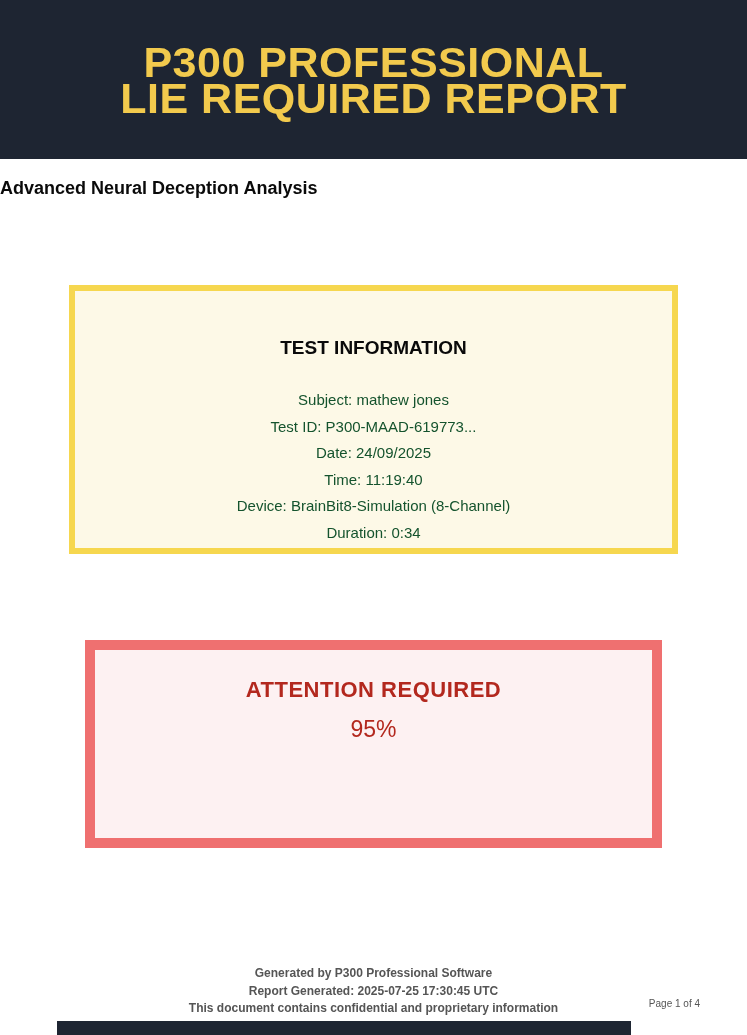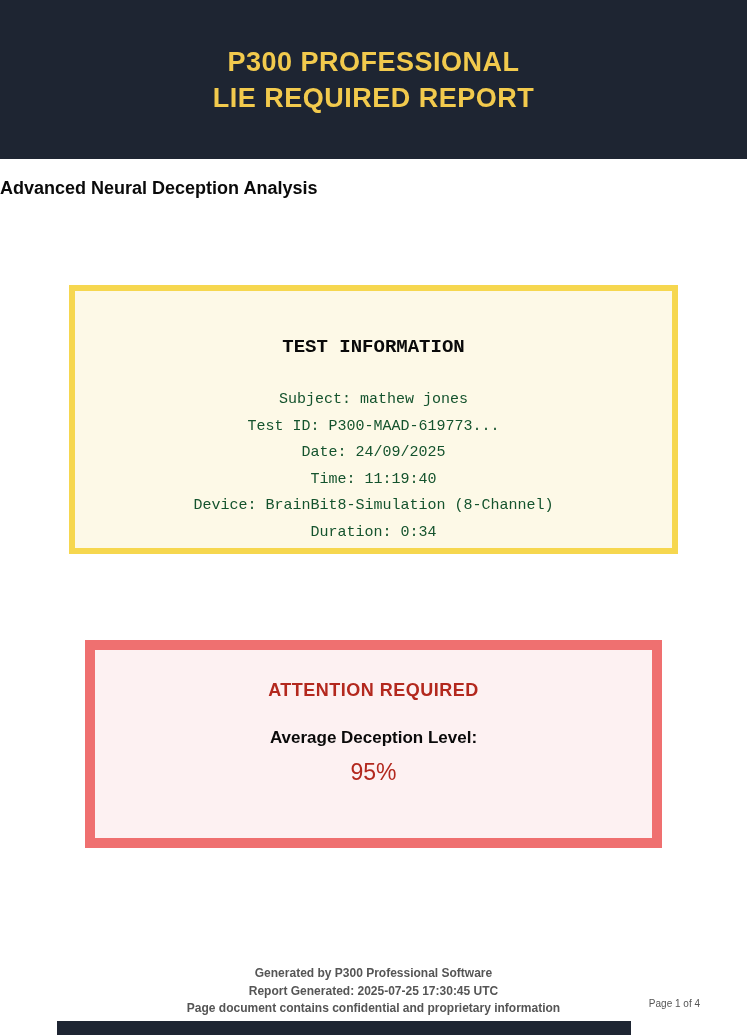--- a/index.html
+++ b/index.html
@@ -29,42 +29,41 @@
     width:747px;
     height:159px;
     background:var(--header-bg);
     display:flex;
     flex-direction:column;
     justify-content:center;
     align-items:center;
   }
   .report-title{
     color:var(--header-title);
-    font-size:27px;
+    font-size:43px;
     font-weight:bold;
     line-height:36px;
     text-align:center;
     letter-spacing:0.5px;
   }
   .subtitle{
     margin-top:18px;
     height:22px;
     font-size:18px;
     font-weight:bold;
     line-height:22px;
     color:#0a0a0a;
   }
   .info-box{
     margin:86px auto 0 auto;
     width:609px;
     height:269px;
     border:6px solid var(--info-border);
     background:var(--info-bg);
     text-align:center;
-    font-family:Liberation Mono, monospace;
   }
   .info-box .box-title{
     padding-top:45px;
     font-size:19px;
     font-weight:bold;
     line-height:23px;
     color:#0a0a0a;
   }
   .info-lines{
     margin-top:28px;
@@ -77,21 +76,21 @@
   .alert-box{
     margin:86px auto 0 auto;
     width:577px;
     height:208px;
     border:10px solid var(--alert-border);
     background:var(--alert-bg);
     text-align:center;
   }
   .alert-title{
     padding-top:25px;
-    font-size:18px;
+    font-size:22px;
     font-weight:bold;
     line-height:30px;
     color:var(--alert-text);
     letter-spacing:0.5px;
   }
   .alert-label{
     margin-top:22px;
     font-size:17px;
     font-weight:bold;
     line-height:21px;
@@ -151,27 +150,26 @@
       <div>Test ID: P300-MAAD-619773...</div>
       <div>Date: 24/09/2025</div>
       <div>Time: 11:19:40</div>
       <div>Device: BrainBit8-Simulation (8-Channel)</div>
       <div>Duration: 0:34</div>
     </div>
   </section>
 
   <section class="alert-box">
     <div class="alert-title">ATTENTION REQUIRED</div>
-    <div class="alert-label">Average Deception Level:</div>
     <div class="alert-value">95%</div>
   </section>
 
   <footer class="report-footer">
     <div>Generated by P300 Professional Software</div>
     <div>Report Generated: 2025-07-25 17:30:45 UTC</div>
-    <div>Page document contains confidential and proprietary information</div>
+    <div>This document contains confidential and proprietary information</div>
   </footer>
 
   <div class="page-number">Page 1 of 4</div>
 
   <div class="next-page-bar"></div>
 
 </div>
 
 </body></html>

